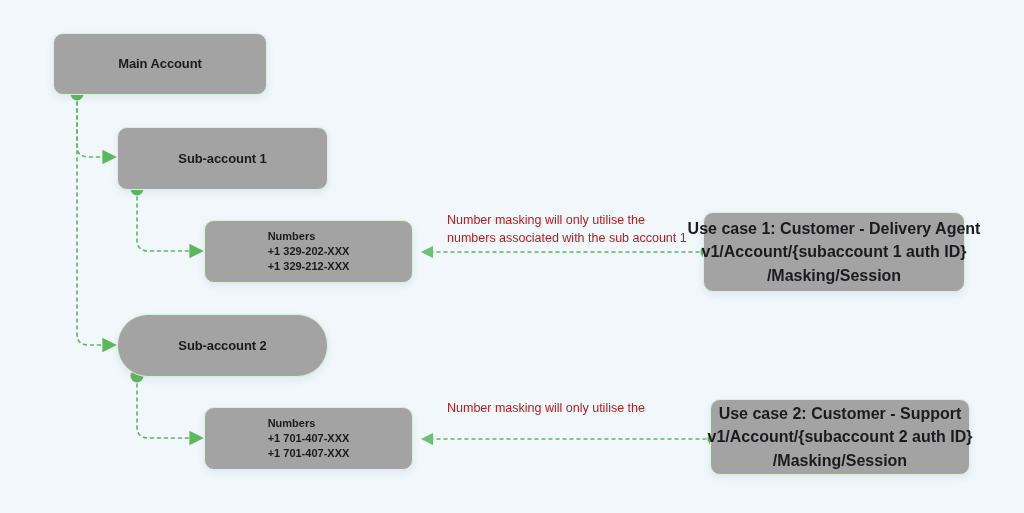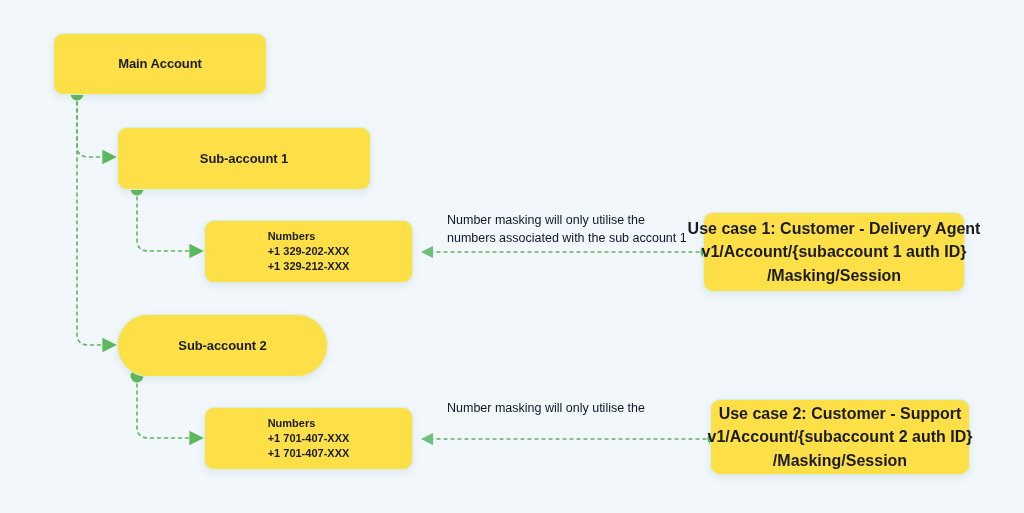--- a/index.html
+++ b/index.html
@@ -23,21 +23,21 @@
     position: absolute;
     left: 0;
     top: 0;
     width: 1024px;
     height: 513px;
     pointer-events: none;
   }
   .node {
     position: absolute;
     box-sizing: border-box;
-    background: #fde047;
+    background: #a3a3a3;
     border: 1px solid #d9f0dd;
     border-radius: 10px;
     box-shadow: 0 3px 7px rgba(110, 140, 160, 0.13);
     display: flex;
     align-items: center;
     justify-content: center;
     text-align: center;
   }
   .node-label {
     font-size: 13px;
@@ -67,28 +67,28 @@
   .usecase-label {
     font-size: 16px;
     font-weight: bold;
     color: #1b1b1f;
     line-height: 1.46;
     white-space: nowrap;
   }
   .edge-label {
     position: absolute;
     font-size: 12.5px;
-    color: #0f172a;
+    color: #b91c1c;
     line-height: 1.42;
     text-align: left;
     white-space: nowrap;
   }
   
   #node-main      { left: 53px;  top: 33px;  width: 214px; height: 62px; }
-  #node-sub1      { left: 117px; top: 127px; width: 254px; height: 63px; }
+  #node-sub1      { left: 117px; top: 127px; width: 211px; height: 63px; }
   #node-numbers1  { left: 204px; top: 220px; width: 209px; height: 63px; }
   #node-usecase1  { left: 703px; top: 212px; width: 262px; height: 80px; }
   #node-sub2      { left: 117px; top: 314px; width: 211px; height: 63px; border-radius: 31px; }
   #node-numbers2  { left: 204px; top: 407px; width: 209px; height: 63px; }
   #node-usecase2  { left: 710px; top: 399px; width: 260px; height: 76px; }
 
   #label-1 { left: 447px; top: 212px; }
   #label-2 { left: 447px; top: 400px; }
 </style>
 </head>

